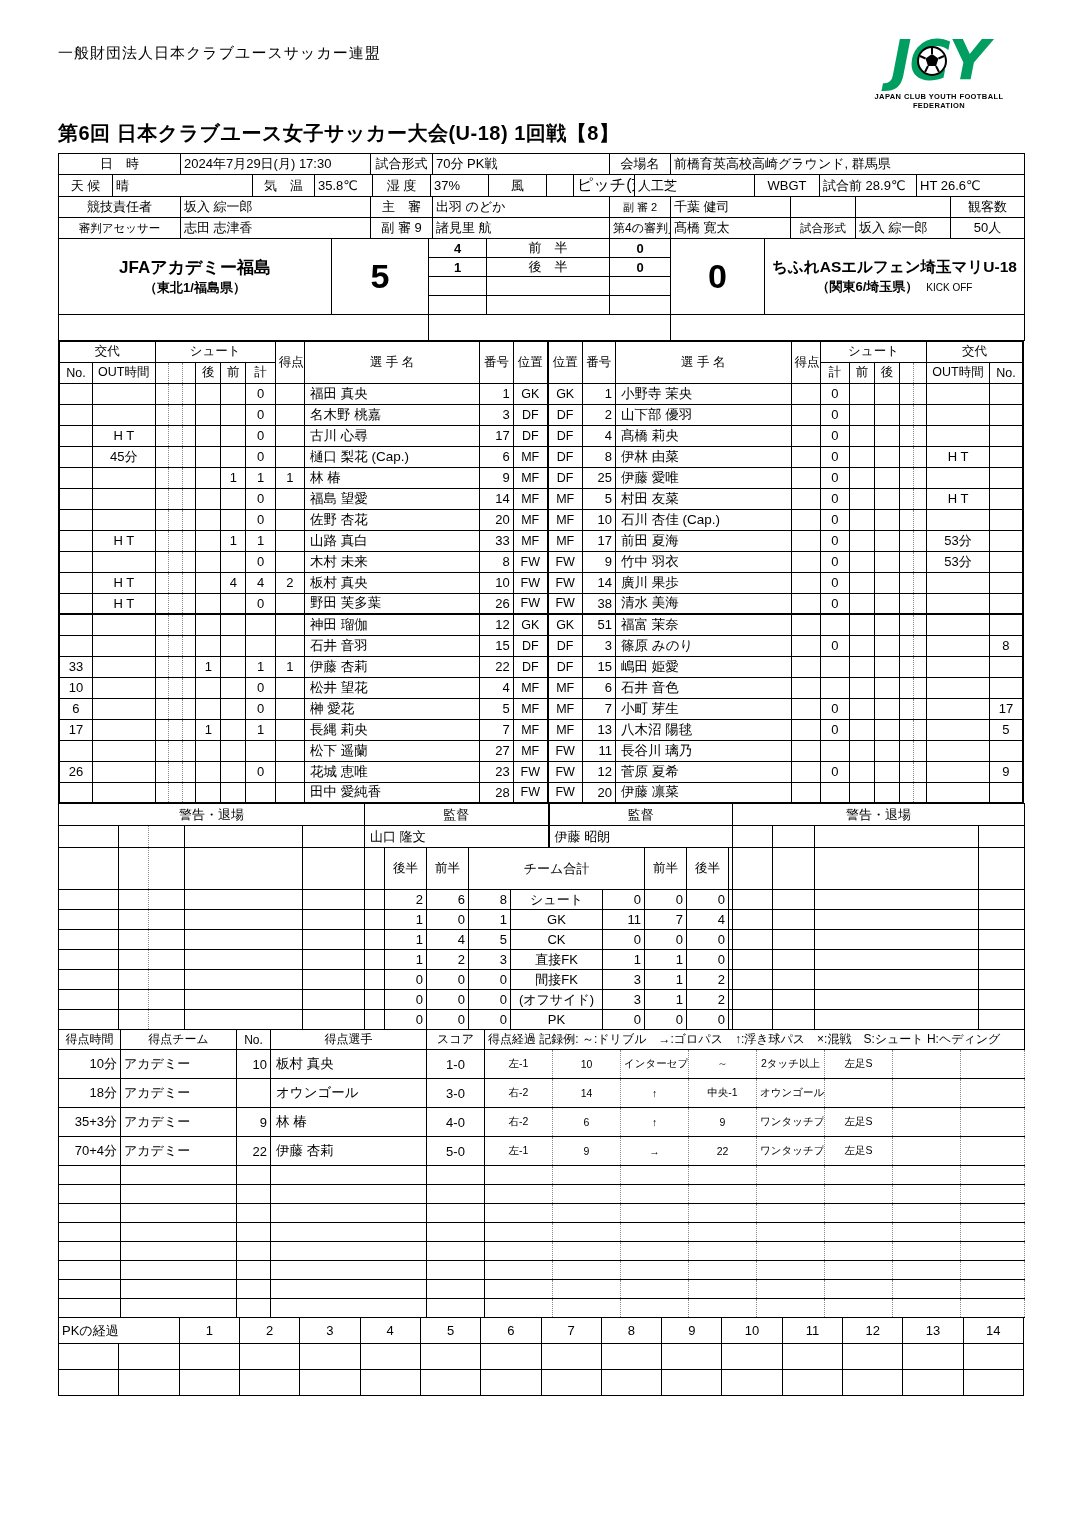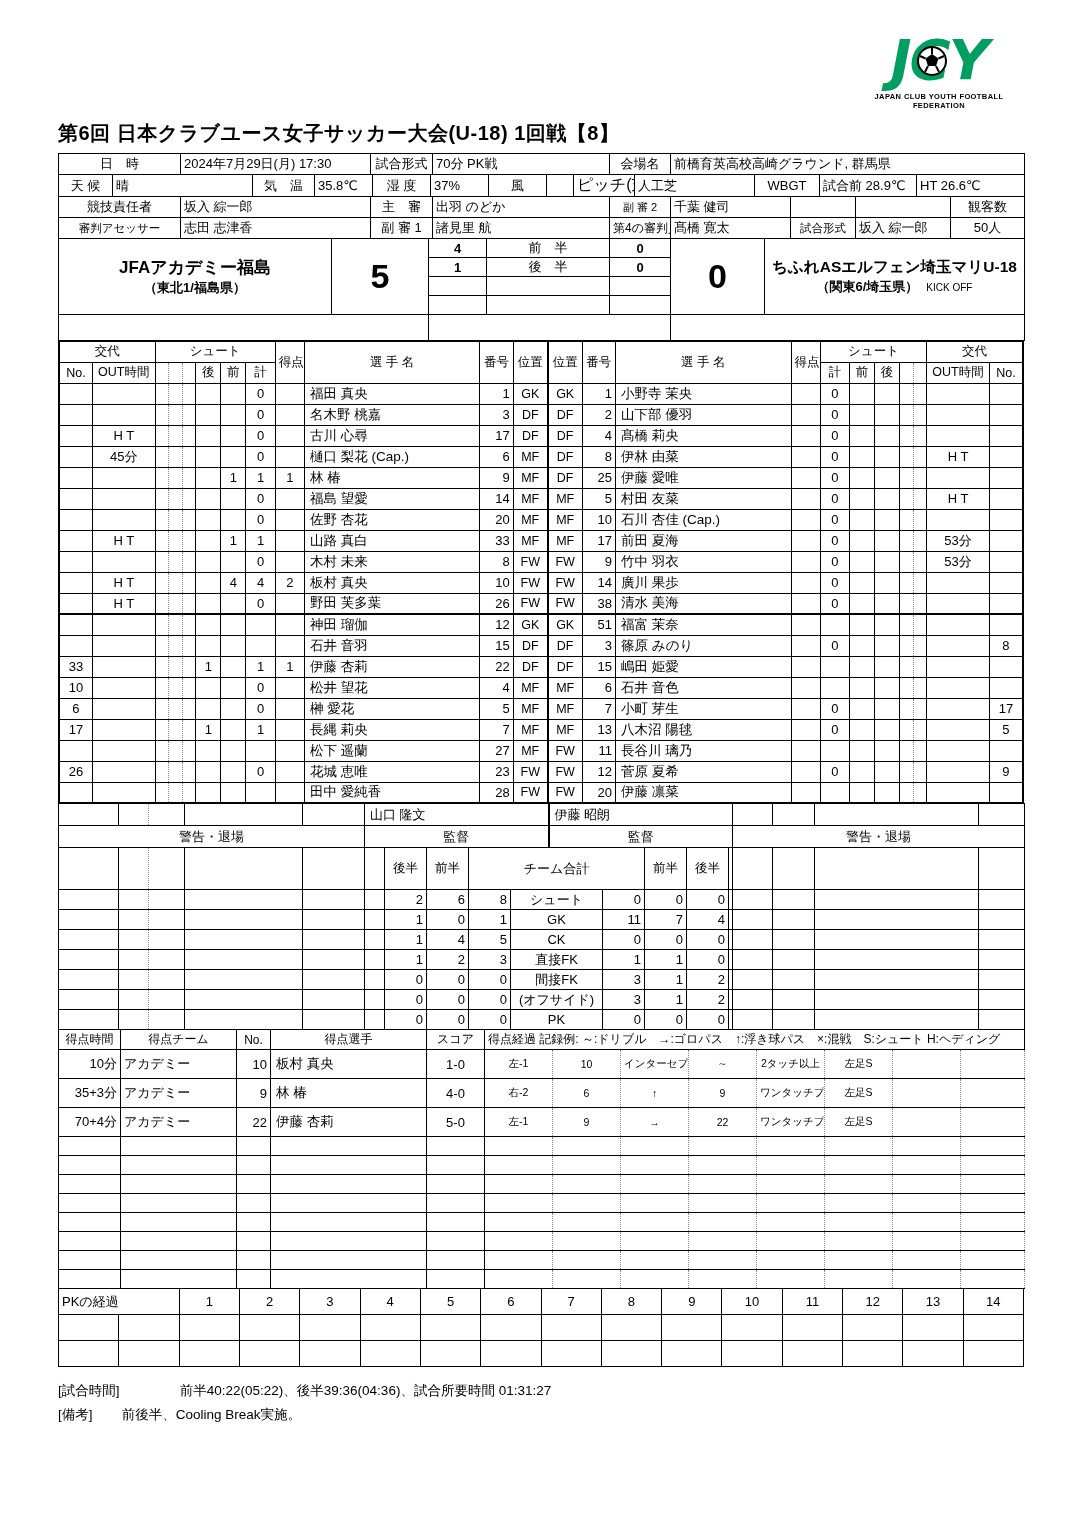--- a/index.html
+++ b/index.html
@@ -63,20 +63,21 @@
   .footer { font-size:13.5px; margin-top:12px; line-height:24px; }
   .footer .flabel { display:inline-block; width:118px; }
 </style>
 </head>
 <body>
 
 <div class="doc">
 
   <div class="tophdr">
     <div>
+      <div class="org-line">一般財団法人日本クラブユースサッカー連盟</div>
     </div>
     <div class="logo">
       <div class="logo-mark"><span>JCY</span>
         <svg class="ball" viewBox="0 0 30 30">
           <circle cx="15" cy="15" r="14" fill="#fff" stroke="#000" stroke-width="2"></circle>
           <polygon points="15,8 21.5,12.5 19,20 11,20 8.5,12.5" fill="#000"></polygon>
           <line x1="15" y1="8" x2="15" y2="2" stroke="#000" stroke-width="2"></line>
           <line x1="21.5" y1="12.5" x2="27" y2="10" stroke="#000" stroke-width="2"></line>
           <line x1="8.5" y1="12.5" x2="3" y2="10" stroke="#000" stroke-width="2"></line>
           <line x1="19" y1="20" x2="22" y2="26" stroke="#000" stroke-width="2"></line>
@@ -165,21 +166,21 @@
       <td class="lft">出羽 のどか</td>
       <td class="lbl" style="font-size:11px">副 審 2</td>
       <td class="lft">千葉 健司</td>
       <td></td>
       <td></td>
       <td class="lbl">観客数</td>
     </tr>
     <tr>
       <td class="lbl" style="font-size:11.5px">審判アセッサー</td>
       <td class="lft">志田 志津香</td>
-      <td class="lbl">副 審 1</td>
+      <td class="lbl">副 審 9</td>
       <td class="lft">諸見里 航</td>
       <td class="lbl" style="font-size:12px">第4の審判員</td>
       <td class="lft">髙橋 寛太</td>
       <td class="lbl" style="font-size:11.5px">試合形式</td>
       <td class="lft">坂入 綜一郎</td>
       <td class="ctr">50人</td>
     </tr>
   </tbody>
     </table>
 
@@ -804,37 +805,37 @@
         <col style="width:62px">
         <col style="width:184px">
         <col style="width:184px">
         <col style="width:40px">
         <col style="width:42px">
         <col style="width:164px">
         <col style="width:46px">
       </colgroup>
     <tbody>
         <tr>
-      <td></td>
-          <td class="dot"></td>
-          <td class="dot"></td>
-          <td></td>
-          <td></td>
-      <td class="coachname" style="border-right:2px solid #000">山口 隆文</td>
-      <td class="coachname">伊藤 昭朗</td>
-      <td></td>
-          <td class="dot"></td>
-          <td></td>
-          <td></td>
-    </tr>
-    <tr>
       <td colspan="5" class="ctr">警告・退場</td>
       <td class="ctr" style="border-right:2px solid #000">監督</td>
       <td class="ctr">監督</td>
       <td colspan="4" class="ctr">警告・退場</td>
+    </tr>
+    <tr>
+      <td></td>
+          <td class="dot"></td>
+          <td class="dot"></td>
+          <td></td>
+          <td></td>
+      <td class="coachname" style="border-right:2px solid #000">山口 隆文</td>
+      <td class="coachname">伊藤 昭朗</td>
+      <td></td>
+          <td class="dot"></td>
+          <td></td>
+          <td></td>
     </tr>
   </tbody>
     </table>
 
   <table class="mt totals" id="totals">
     <colgroup>
       <col style="width:60px">
         <col style="width:30px">
         <col style="width:36px">
         <col style="width:118px">
@@ -1049,20 +1050,35 @@
           <td class="det">左-1</td>
           <td class="det">10</td>
           <td class="det">インターセプト</td>
           <td class="det">～</td>
           <td class="det">2タッチ以上</td>
           <td class="det">左足S</td>
           <td class="det"></td>
           <td class="det"></td>
         </tr>
         <tr>
+          <td class="rgt">18分</td>
+          <td class="lft">アカデミー</td>
+          <td class="rgt"></td>
+          <td class="pname">オウンゴール</td>
+          <td class="ctr">3-0</td>
+          <td class="det">右-2</td>
+          <td class="det">14</td>
+          <td class="det">↑</td>
+          <td class="det">中央-1</td>
+          <td class="det">オウンゴール</td>
+          <td class="det"></td>
+          <td class="det"></td>
+          <td class="det"></td>
+        </tr>
+        <tr>
           <td class="rgt">35+3分</td>
           <td class="lft">アカデミー</td>
           <td class="rgt">9</td>
           <td class="pname">林 椿</td>
           <td class="ctr">4-0</td>
           <td class="det">右-2</td>
           <td class="det">6</td>
           <td class="det">↑</td>
           <td class="det">9</td>
           <td class="det">ワンタッチプレー</td>
@@ -1259,24 +1275,14 @@
           <td></td>
           <td></td>
           <td></td>
           <td></td>
           <td></td>
           <td></td>
         </tr>
       </tbody>
   </table>
 
-  <div class="footer">
-    <div>
-      <span class="flabel">[試合時間]</span>
-      <span>前半40:22(05:22)、後半39:36(04:36)、試合所要時間 01:31:27</span>
-    </div>
-    <div>
-      <span class="flabel" style="width:60px">[備考]</span>
-      <span>前後半、Cooling Break実施。</span>
-    </div>
-  </div>
 
 </div>
 
 </body></html>

